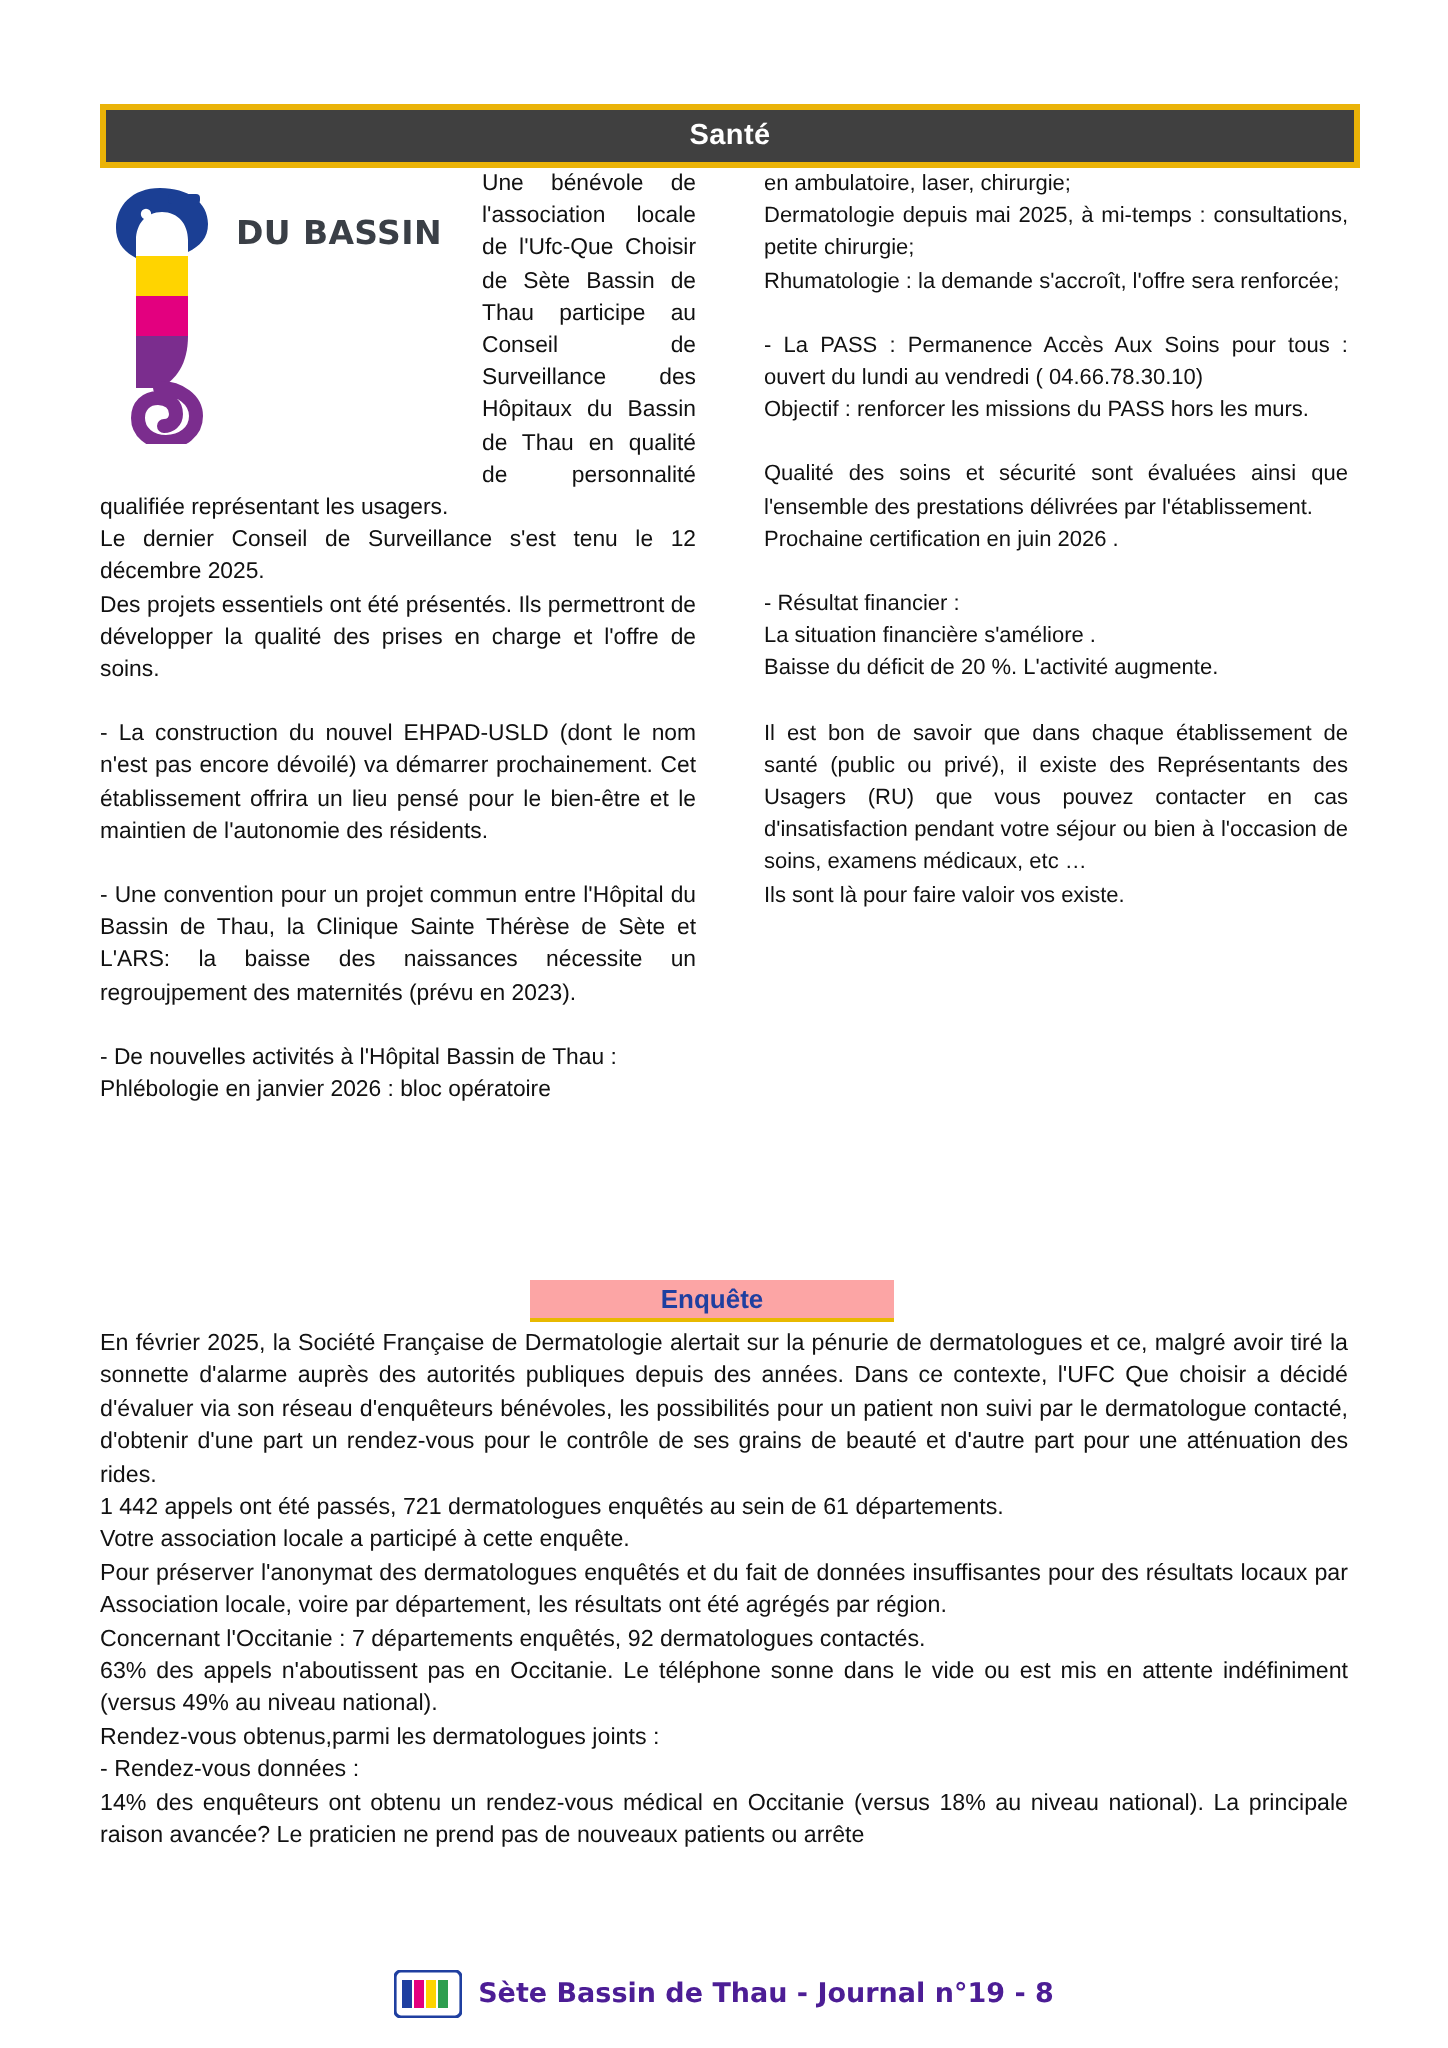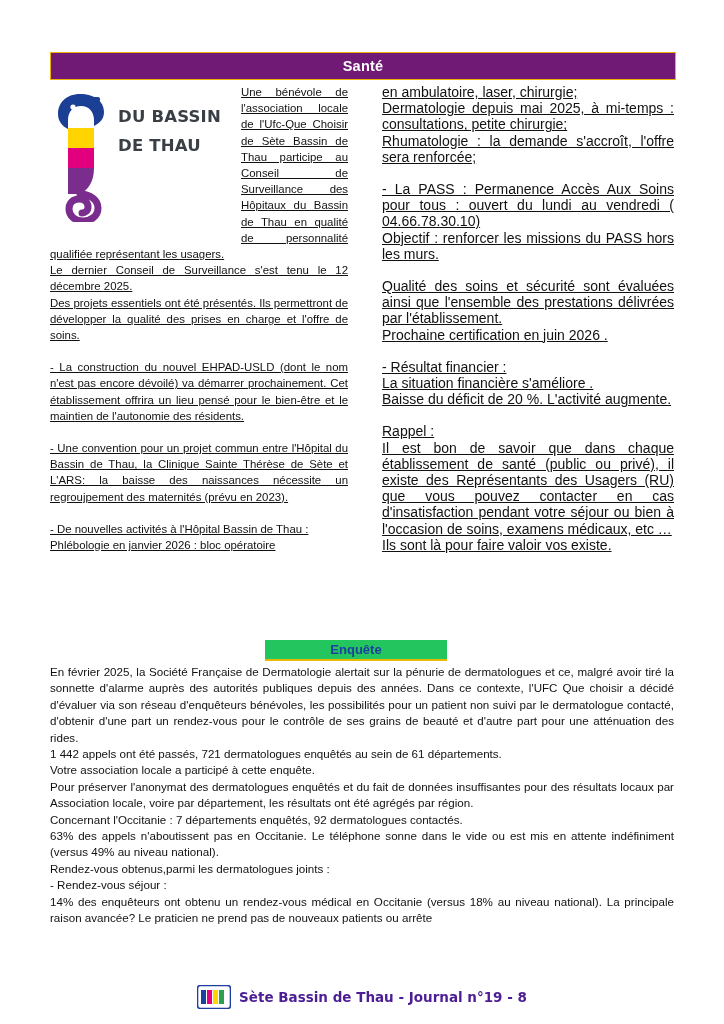--- a/index.html
+++ b/index.html
@@ -21,22 +21,22 @@
     width: 724px;
     height: 1024px;
   }
   
   .section-banner {
     position: absolute;
     left: 50px;
     top: 52px;
     width: 624px;
     height: 26px;
-    background: #701a75;
-    border: 1px solid #eab308;
+    background: #404040;
+    border: 3px solid #eab308;
     color: #ffffff;
     font-size: 14.5px;
     font-weight: bold;
     display: flex;
     align-items: center;
     justify-content: center;
     letter-spacing: 0.2px;
   }
   
   .col-left {
@@ -46,28 +46,27 @@
     width: 298px;
     font-size: 11.4px;
     line-height: 16.2px;
     text-align: justify;
   }
   .col-right {
     position: absolute;
     left: 382px;
     top: 84px;
     width: 292px;
-    font-size: 14px;
+    font-size: 11px;
     line-height: 16.2px;
     text-align: justify;
   }
   .col-left p, .col-right p {
     margin: 0 0 0 0;
     text-align: justify;
-    text-decoration: underline;
   }
   .gap { height: 16px; }
   
   .logo-wrap {
     float: left;
     width: 185px;
     height: 150px;
     margin: 0 6px 0 0;
     position: relative;
   }
@@ -90,21 +89,21 @@
     width: 66px;
     height: 132px;
   }
   
   .enquete-bar {
     position: absolute;
     left: 265px;
     top: 640px;
     width: 182px;
     height: 19px;
-    background: #22c55e;
+    background: #fca5a5;
     border-bottom: 2px solid #E8B900;
     display: flex;
     align-items: center;
     justify-content: center;
   }
   .enquete-bar span {
     color: #1f3fa0;
     font-weight: bold;
     font-size: 13px;
   }
@@ -161,21 +160,20 @@
         <path d="M30 4 C16 4 8 13 8 24 C8 31 12 36 18 39 L18 30 C18 22 23 16 31 16 C39 16 44 22 44 30 L44 36 C50 33 54 29 54 22 C54 11 44 4 30 4 Z" fill="#1b3f94"></path>
         <rect x="34" y="7" width="16" height="5" rx="2" fill="#1b3f94"></rect>
         <path d="M18 38 L44 38 L44 58 L18 58 Z" fill="#ffd400"></path>
         <path d="M18 58 L44 58 L44 78 L18 78 Z" fill="#e3007f"></path>
         <path d="M18 78 L44 78 C44 92 38 100 30 104 L18 104 Z" fill="#7b2d8e"></path>
         <path d="M30 104 C40 104 48 110 48 118 C48 126 41 131 33 131 C25 131 19 126 19 119 C19 113 23 109 29 109 C34 109 38 112 38 117 C38 121 35 123 32 123" fill="none" stroke="#7b2d8e" stroke-width="7" stroke-linecap="round"></path>
         <circle cx="23" cy="17" r="2.6" fill="#ffffff"></circle>
       </svg>
       <div class="logo-text">
         <div>DU BASSIN</div>
-        <div>DE THAU</div>
       </div>
     </div>
 
     <p>Une bénévole de l'association locale de l'Ufc-Que Choisir de Sète Bassin de Thau participe au Conseil de Surveillance des Hôpitaux du Bassin de Thau en qualité de personnalité qualifiée représentant les usagers.</p>
     <p>Le dernier Conseil de Surveillance s'est tenu le 12 décembre 2025.</p>
     <p>Des projets essentiels ont été présentés. Ils permettront de développer la qualité des prises en charge et l'offre de soins.</p>
     <div class="gap"></div>
     <p>- La construction du nouvel EHPAD-USLD (dont le nom n'est pas encore dévoilé) va démarrer prochainement. Cet établissement offrira un lieu pensé pour le bien-être et le maintien  de l'autonomie des résidents.</p>
     <div class="gap"></div>
     <p>- Une convention pour un projet commun entre l'Hôpital du Bassin de Thau, la Clinique Sainte Thérèse de Sète et L'ARS: la baisse des naissances nécessite un regroujpement des maternités (prévu en 2023).</p>
@@ -192,38 +190,37 @@
     <p>- La PASS : Permanence  Accès Aux Soins pour tous : ouvert du lundi au vendredi ( 04.66.78.30.10)</p>
     <p>Objectif : renforcer les missions du PASS hors les murs.</p>
     <div class="gap"></div>
     <p>Qualité des soins et sécurité sont évaluées ainsi que l'ensemble des prestations délivrées par l'établissement.</p>
     <p>Prochaine certification en juin 2026 .</p>
     <div class="gap"></div>
     <p>- Résultat financier :</p>
     <p>La situation financière s'améliore .</p>
     <p>Baisse du déficit de 20 %. L'activité augmente.</p>
     <div class="gap"></div>
-    <p>Rappel :</p>
     <p>Il est bon de savoir que dans chaque établissement de santé (public ou privé), il existe des Représentants des Usagers (RU) que vous pouvez contacter en cas d'insatisfaction pendant votre séjour ou bien à l'occasion de soins, examens médicaux, etc …</p>
     <p>Ils sont là pour faire valoir vos existe.</p>
   </div>
 
   <div class="enquete-bar">
     <span>Enquête</span>
   </div>
 
   <div class="full-body">
     <p>En février 2025, la Société Française de Dermatologie alertait sur la pénurie de dermatologues et ce, malgré avoir tiré la sonnette d'alarme auprès des autorités publiques depuis des années. Dans ce contexte, l'UFC Que choisir a décidé d'évaluer via son réseau d'enquêteurs bénévoles, les possibilités pour un patient non suivi par le dermatologue contacté, d'obtenir d'une part un rendez-vous pour le contrôle de ses grains de beauté et d'autre part pour une atténuation des rides.</p>
     <p>1 442 appels ont été passés, 721 dermatologues enquêtés au sein de 61 départements.</p>
     <p>Votre association locale a participé à cette enquête.</p>
     <p>Pour préserver l'anonymat des dermatologues enquêtés et du fait de données insuffisantes pour des résultats locaux par Association locale, voire par département, les résultats ont été agrégés par région.</p>
     <p>Concernant l'Occitanie : 7 départements enquêtés, 92 dermatologues contactés.</p>
     <p>63% des appels n'aboutissent pas en Occitanie. Le téléphone sonne dans le vide ou est mis en attente indéfiniment (versus 49% au niveau national).</p>
     <p>Rendez-vous obtenus,parmi les dermatologues joints :</p>
-    <p>- Rendez-vous séjour :</p>
+    <p>- Rendez-vous données :</p>
     <p>14% des enquêteurs ont obtenu un rendez-vous médical en Occitanie (versus 18% au niveau national). La principale raison avancée? Le praticien ne prend pas de nouveaux patients ou arrête</p>
   </div>
 
   <div class="footer">
     <span class="ufc-logo">
       <svg viewBox="0 0 34 24" width="34" height="24">
         <rect x="0.5" y="0.5" width="33" height="23" rx="3" fill="#ffffff" stroke="#1f3fa0" stroke-width="1.6"></rect>
         <rect x="4" y="5" width="5" height="14" fill="#1f3fa0"></rect>
         <rect x="10" y="5" width="5" height="14" fill="#e3007f"></rect>
         <rect x="16" y="5" width="5" height="14" fill="#ffd400"></rect>

